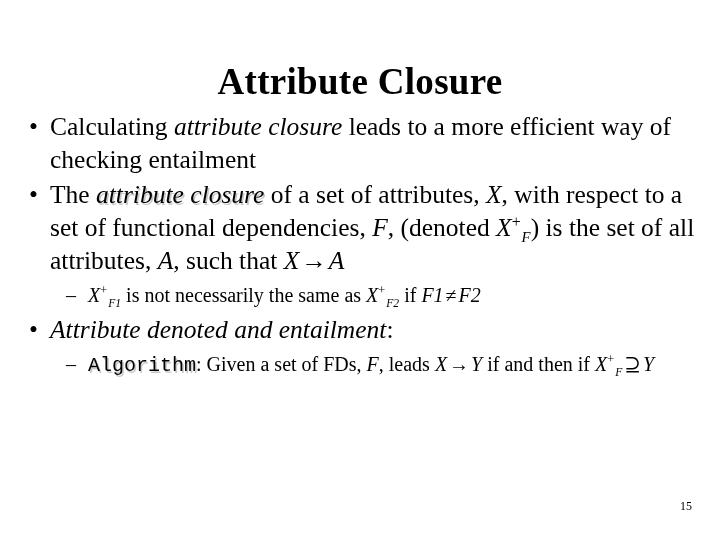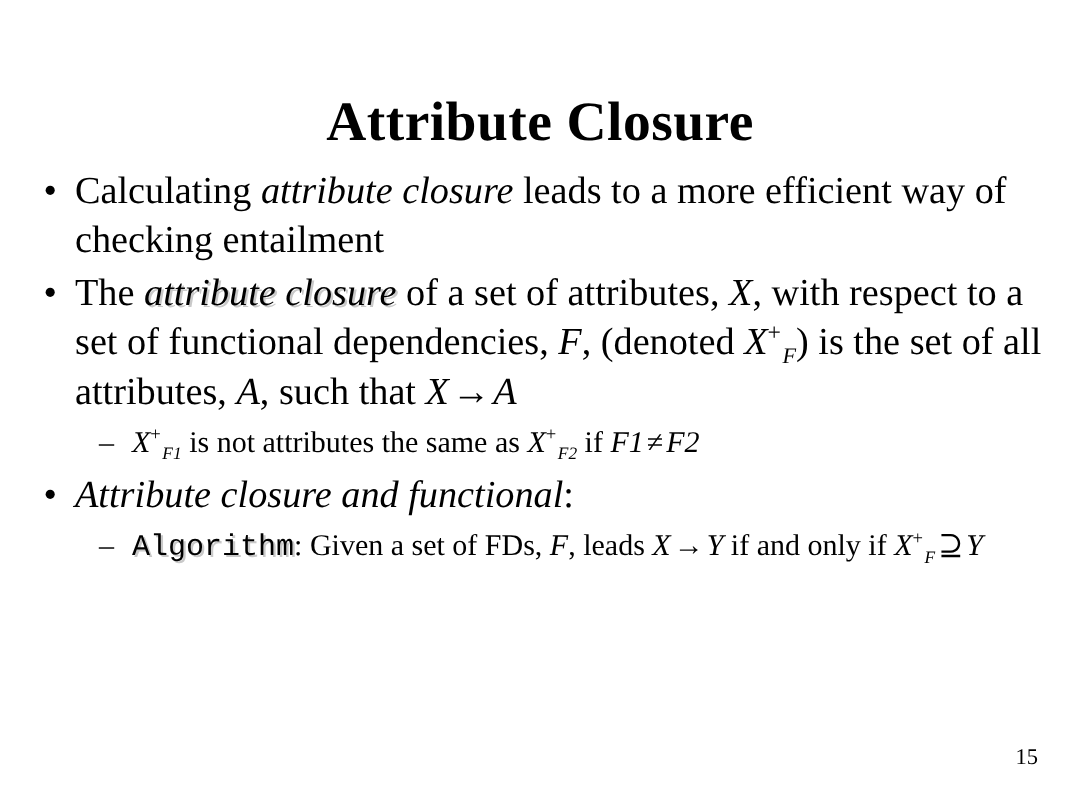--- a/index.html
+++ b/index.html
@@ -98,21 +98,21 @@
   .sym { font-style: normal; }
 
   
   .mathgap { padding: 0 2px; }
 
   
   .page-number {
     position: absolute;
     right: 28px;
     bottom: 26px;
-    font-size: 15px;
+    font-size: 12px;
     color: #000000;
   }
 </style>
 </head>
 <body>
 
 <div class="slide">
 
   <h1 class="slide-title">Attribute Closure</h1>
 
@@ -120,28 +120,28 @@
 
     <p class="bullet1">
       <span class="dot">•</span><span>Calculating </span><span class="it">attribute closure</span><span> leads to a more efficient way of checking entailment</span>
     </p>
 
     <p class="bullet1">
       <span class="dot">•</span><span>The </span><span class="sh">attribute closure</span><span> of a set of attributes, </span><span class="it">X</span><span>, with respect to a set of functional dependencies, </span><span class="it">F</span><span>,  (denoted </span><span class="it">X</span><sup class="plus">+</sup><sub class="sf">F</sub><span>) is the set of all attributes, </span><span class="it">A</span><span>, such that </span><span class="it">X</span><span class="sym mathgap">→</span><span class="it">A</span>
     </p>
 
     <p class="bullet2">
-      <span class="dash">–</span><span class="it">X</span><sup class="plus">+</sup><sub class="sf">F1</sub><span> is not attributes the same as </span><span class="it">X</span><sup class="plus">+</sup><sub class="sf">F2</sub><span>  if  </span><span class="it">F1</span><span class="sym mathgap">≠</span><span class="it">F2</span>
+      <span class="dash">–</span><span class="it">X</span><sup class="plus">+</sup><sub class="sf">F1</sub><span> is not necessarily the same as </span><span class="it">X</span><sup class="plus">+</sup><sub class="sf">F2</sub><span>  if  </span><span class="it">F1</span><span class="sym mathgap">≠</span><span class="it">F2</span>
     </p>
 
     <p class="bullet1">
-      <span class="dot">•</span><span class="it">Attribute closure and functional</span><span>:</span>
+      <span class="dot">•</span><span class="it">Attribute denoted and entailment</span><span>:</span>
     </p>
 
     <p class="bullet2">
-      <span class="dash">–</span><span class="sh-normal">Algorithm</span><span>: Given a set of FDs, </span><span class="it">F</span><span>, leads </span><span class="it">X</span><span class="sym mathgap">→</span><span class="it">Y</span><span>  if and only if  </span><span class="it">X</span><sup class="plus">+</sup><sub class="sf">F</sub><span class="sym mathgap">⊇</span><span class="it">Y</span>
+      <span class="dash">–</span><span class="sh-normal">Algorithm</span><span>: Given a set of FDs, </span><span class="it">F</span><span>, leads </span><span class="it">X</span><span class="sym mathgap">→</span><span class="it">Y</span><span>  if and then if  </span><span class="it">X</span><sup class="plus">+</sup><sub class="sf">F</sub><span class="sym mathgap">⊇</span><span class="it">Y</span>
     </p>
 
   </div>
 
   <div class="page-number">15</div>
 
 </div>
 
 </body></html>

